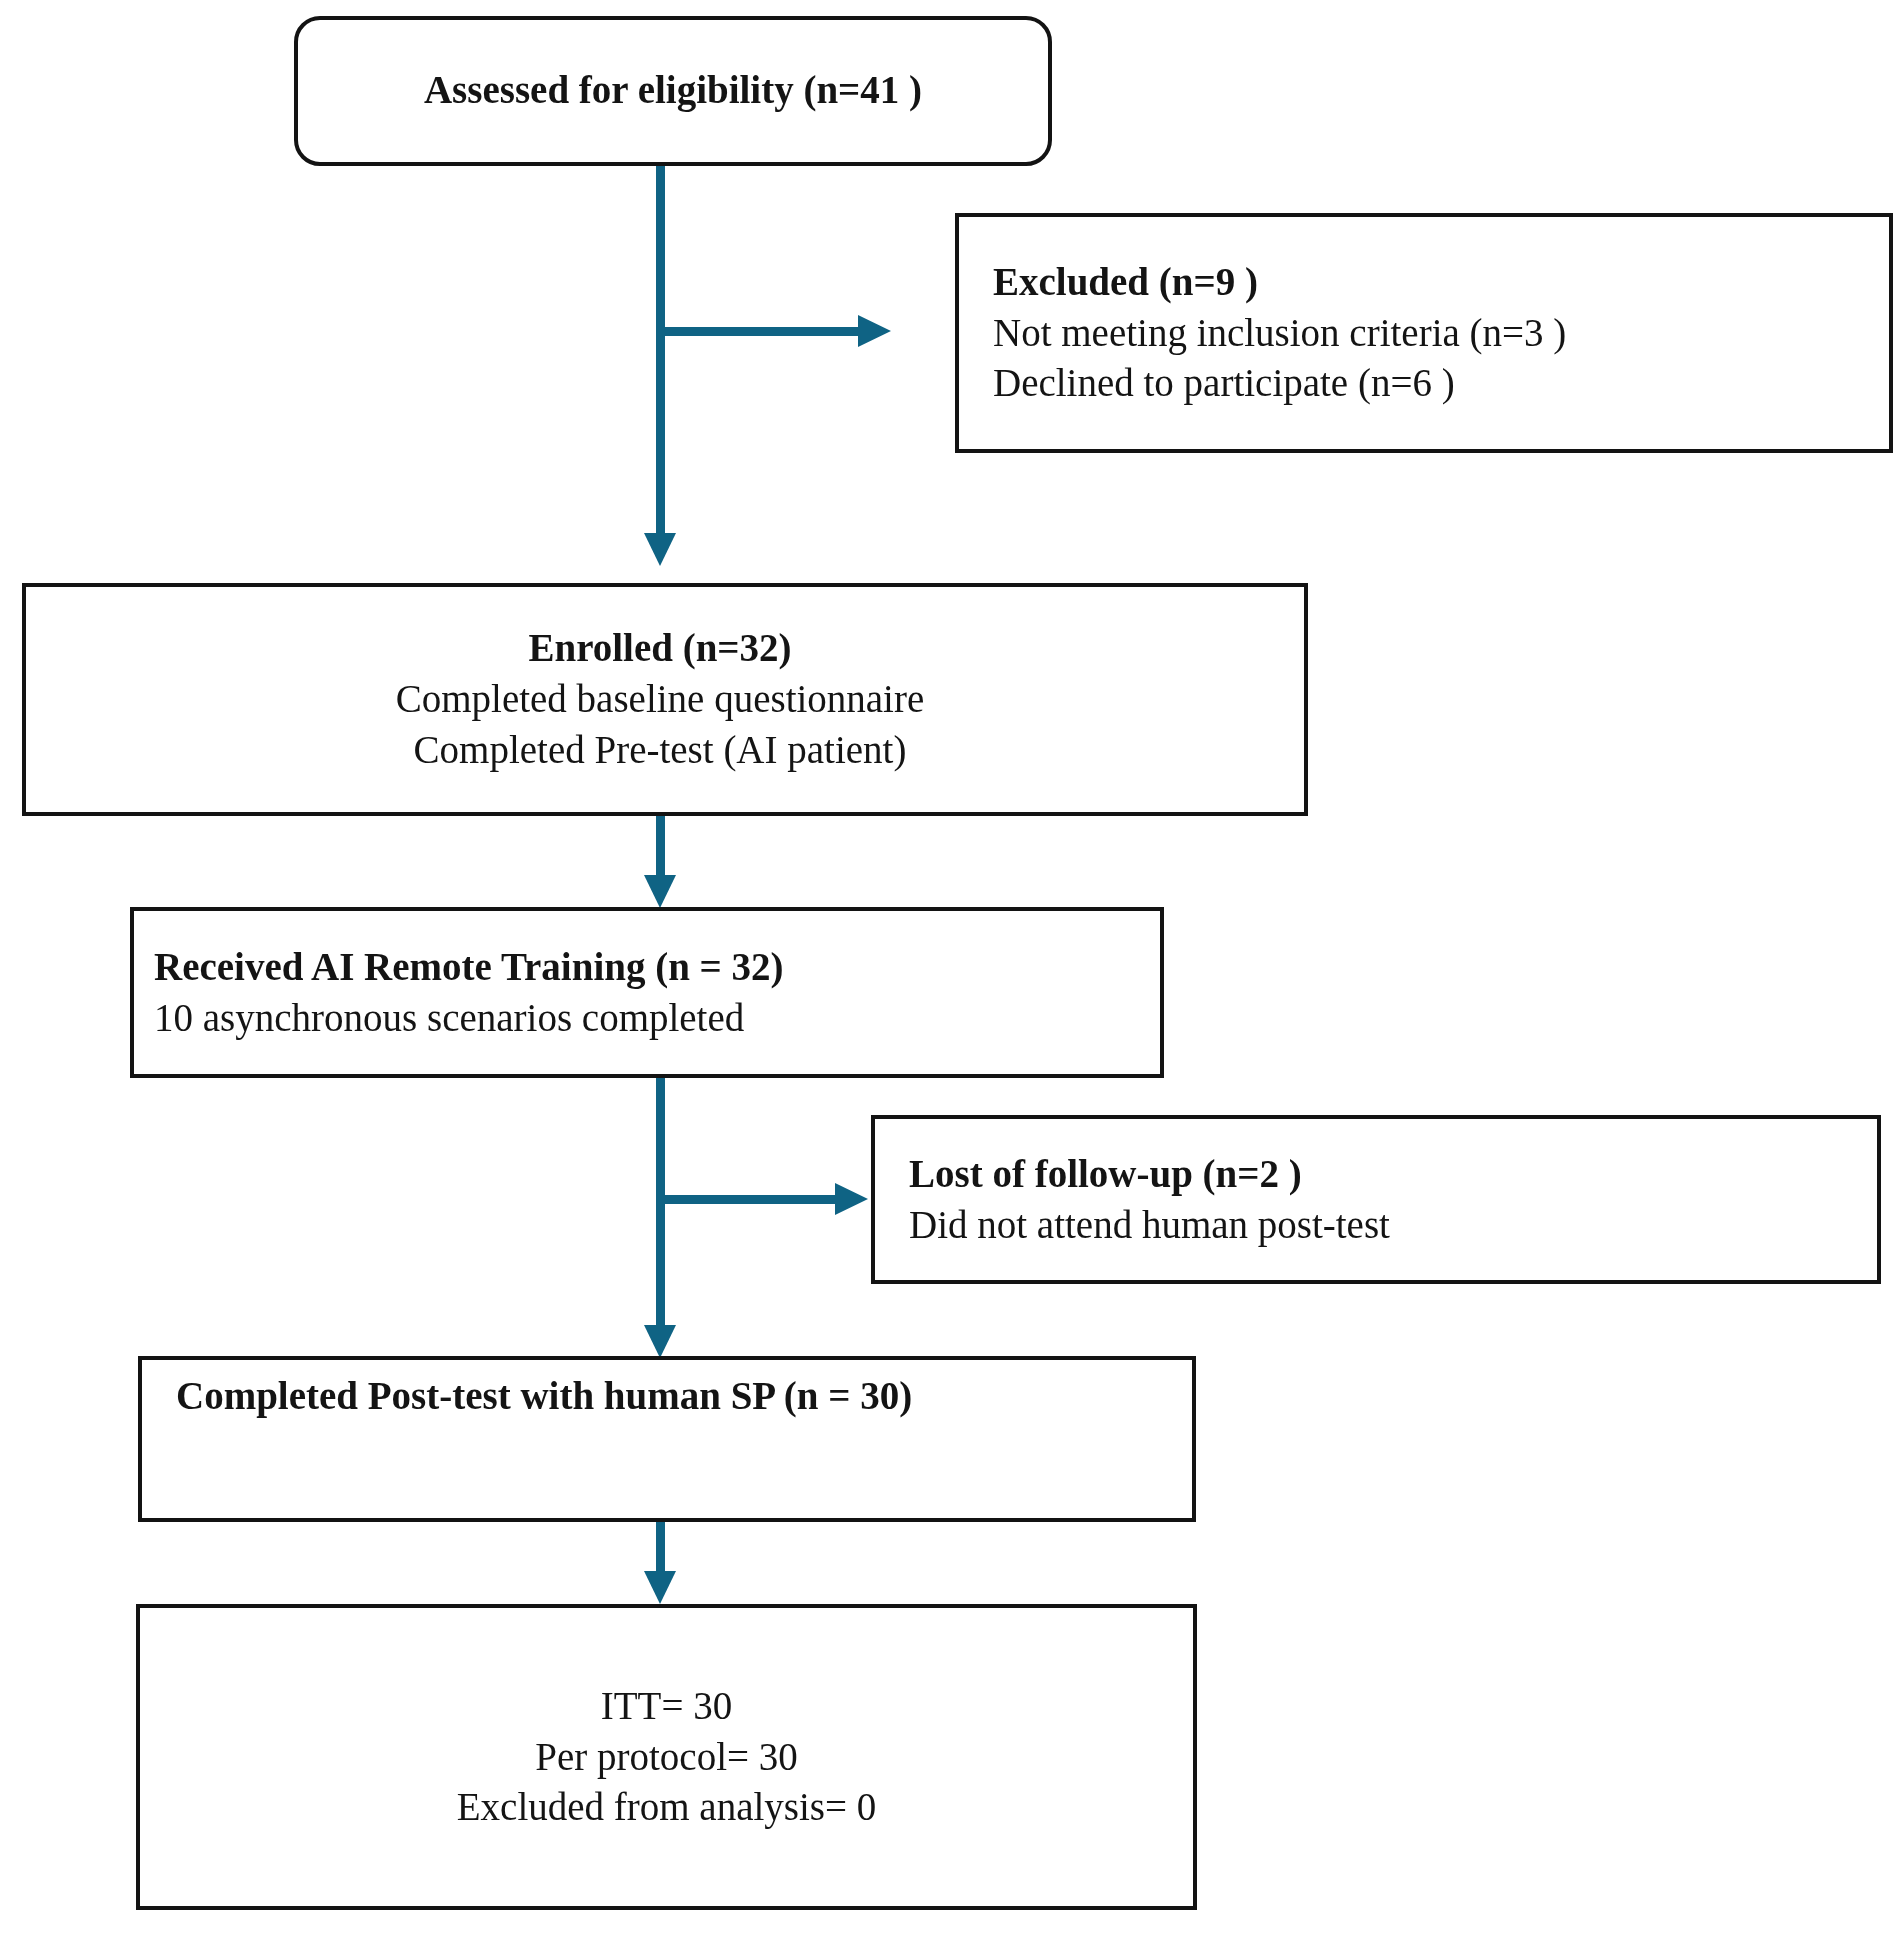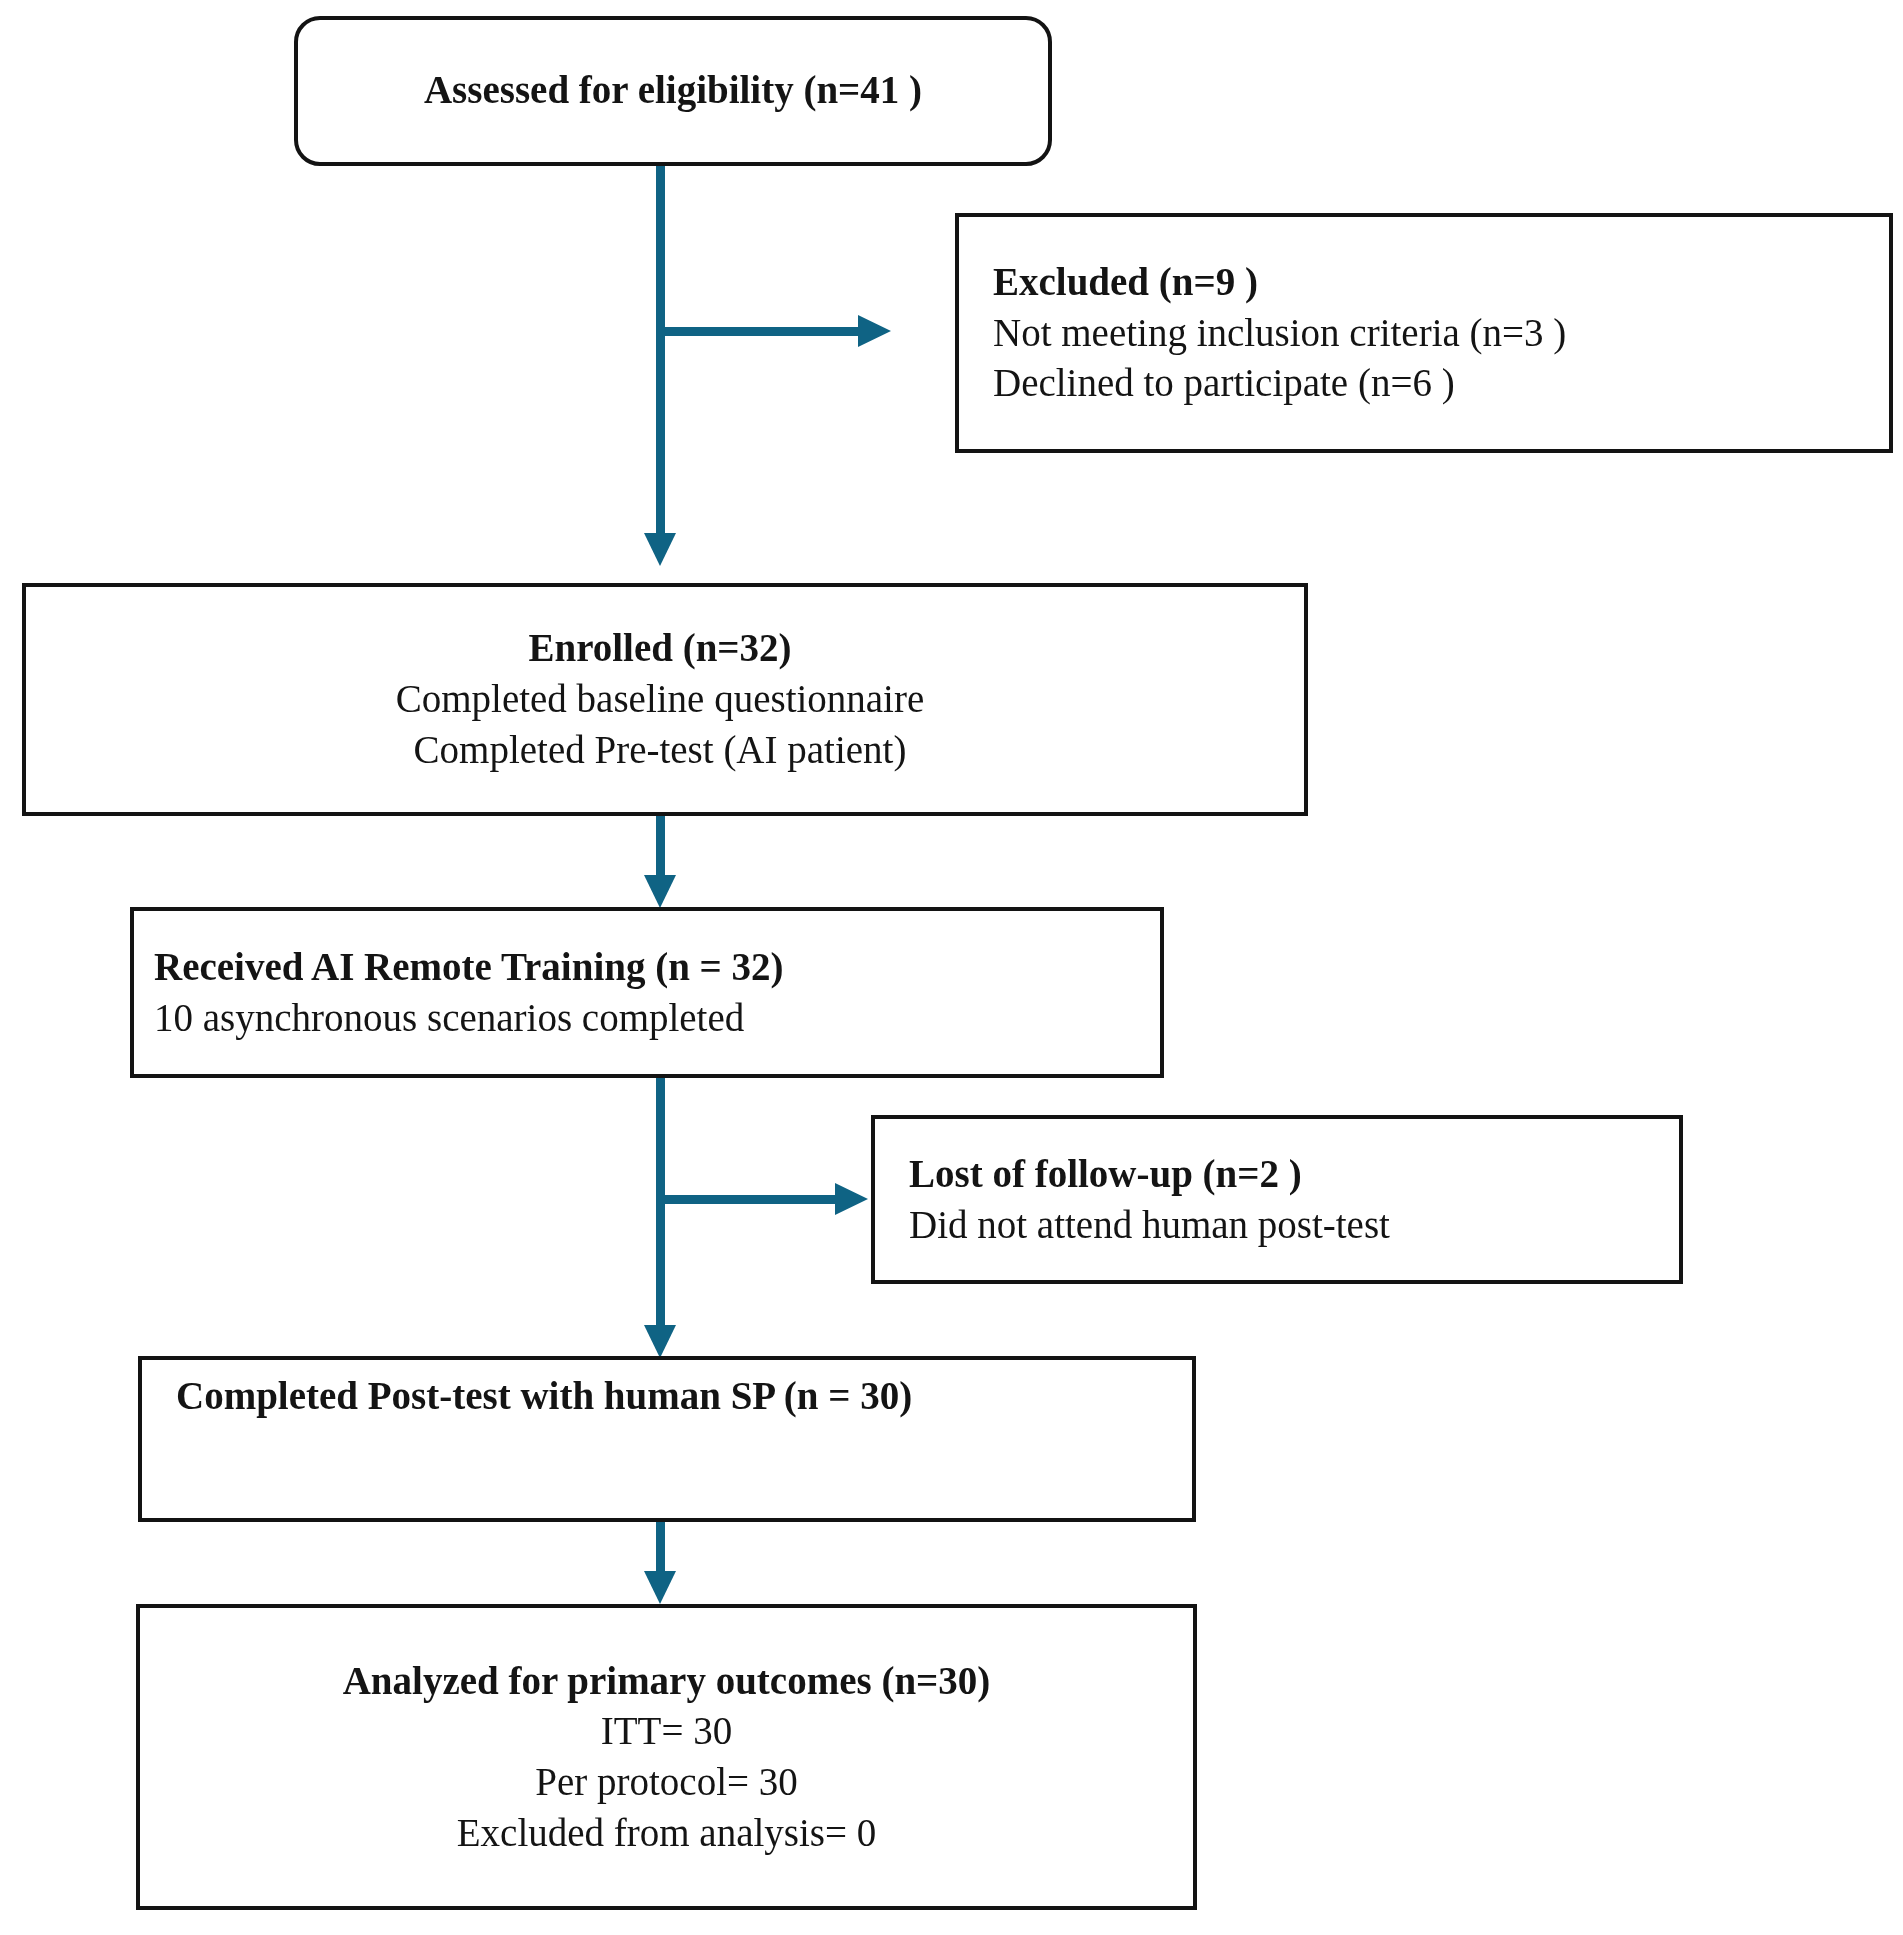--- a/index.html
+++ b/index.html
@@ -108,30 +108,29 @@
     <div class="line bold">Enrolled (n=32)</div>
     <div class="line">Completed baseline questionnaire</div>
     <div class="line">Completed Pre-test (AI patient)</div>
   </div>
 
   <div class="flow-box align-left pad-l" style="left:130px; top:907px; width:1034px; height:171px;padding-left:20px;">
     <div class="line bold">Received AI Remote Training (n = 32)</div>
     <div class="line">10 asynchronous scenarios completed</div>
   </div>
 
-  <div class="flow-box align-left pad-l" style="left:871px; top:1115px; width:812px; height:169px;">
+  <div class="flow-box align-left pad-l" style="left:871px; top:1115px; width:1010px; height:169px;">
     <div class="line bold">Lost of follow-up (n=2 )</div>
     <div class="line">Did not attend human post-test</div>
   </div>
 
   <div class="flow-box align-left pad-l top-anchor" style="left:138px; top:1356px; width:1058px; height:166px; padding-top:11px;">
     <div class="line bold">Completed Post-test with human SP (n = 30)</div>
   </div>
 
   <div class="flow-box align-center pad-c" style="left:136px; top:1604px; width:1061px; height:306px;">
-    <div class="line bold">Analyzed for primary outcomes (n=30)</div>
     <div class="line">ITT= 30</div>
     <div class="line">Per protocol= 30</div>
     <div class="line">Excluded from analysis= 0</div>
   </div>
 
 </div>
 
 
 </body></html>

